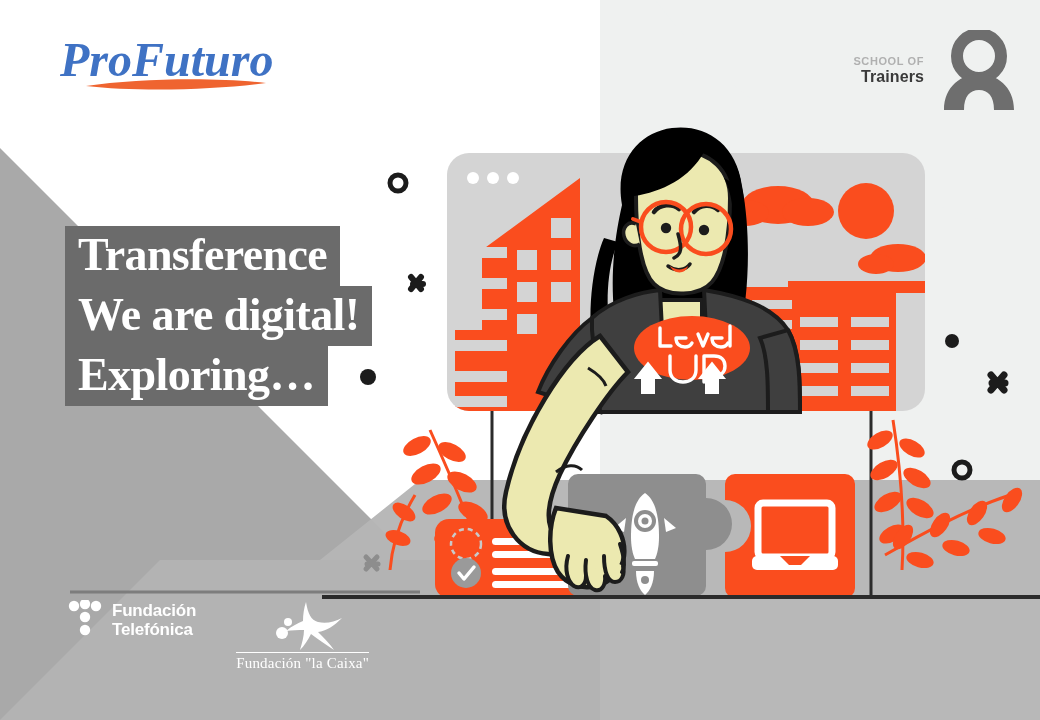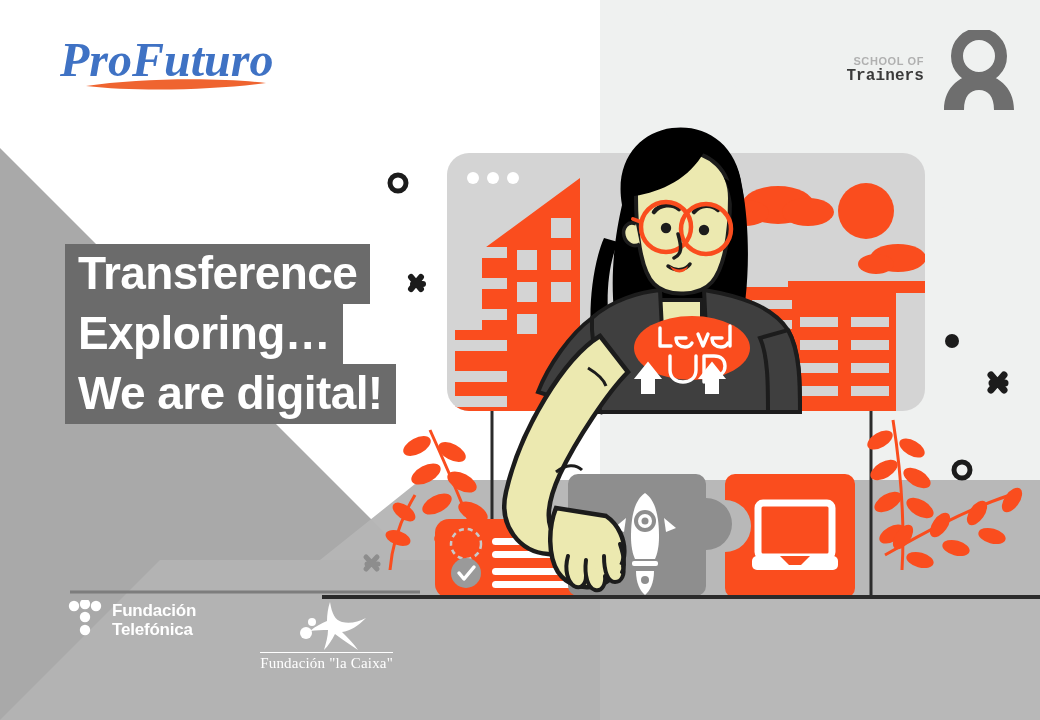--- a/index.html
+++ b/index.html
@@ -32,36 +32,36 @@
     clip-path:polygon(0 160px, 160px 0, 600px 0, 600px 160px);
   }
 
   
   .logo{position:absolute;left:58px;top:28px;width:230px;height:72px;}
   .logo svg{display:block;}
 
   .school-wrap{position:absolute;right:20px;top:30px;display:flex;align-items:center;gap:14px;}
   .school-text{text-align:right;line-height:1.08;}
   .school-top{font-size:11px;letter-spacing:.6px;color:#b0b0b0;font-weight:700;text-align:right;}
-  .school-bottom{font-size:16px;color:#3a3a3a;font-weight:700;letter-spacing:.1px;font-family:Liberation Mono, monospace;}
+  .school-bottom{font-size:16px;color:#3a3a3a;font-weight:700;letter-spacing:.1px;}
   .person-icon{width:82px;height:82px;}
 
   
-  .title{position:absolute;left:65px;top:244px;z-index:40;}
+  .title{position:absolute;left:65px;top:226px;z-index:40;font-family:Liberation Serif, serif;}
   .title .ln{
     display:table;color:#ffffff;background:#6b6b6b;
     font-size:46px;font-weight:700;line-height:1.02;
     padding:6px 13px 7px 13px;letter-spacing:-0.6px;white-space:nowrap;
     margin-bottom:0px;
   }
 
   
   .footer{position:absolute;left:68px;top:600px;z-index:40;}
   .prog-of{font-size:9.5px;letter-spacing:1.1px;color:#e9e9e9;font-weight:600;margin-bottom:16px;}
-  .logos{display:flex;align-items:flex-start;gap:64px;justify-content:space-between;}
+  .logos{display:flex;align-items:flex-start;gap:40px;justify-content:space-between;}
   .tf{display:flex;align-items:center;gap:10px;}
   .tf-text{color:#ffffff;font-size:17px;font-weight:700;line-height:1.12;letter-spacing:-.2px;}
   .caixa{display:flex;flex-direction:column;align-items:center;}
   .caixa-word{
     color:#ffffff;font-family:"Liberation Serif", serif;font-size:15px;letter-spacing:.2px;
     border-top:1px solid #ffffff;padding-top:2px;margin-top:2px;
   }
 
   
   .illus{position:absolute;left:0;top:0;width:1040px;height:720px;}
@@ -325,22 +325,22 @@
       <div class="school-bottom">Trainers</div>
     </div>
     <svg class="person-icon" viewBox="0 0 82 82">
       <circle cx="41" cy="26" r="22" fill="none" stroke="#6e6e6e" stroke-width="12"></circle>
       <path d="M6 80 C6 56 24 44 41 44 C58 44 76 56 76 80 L56 80 C56 66 50 60 41 60 C32 60 26 66 26 80 Z" fill="#6e6e6e"></path>
     </svg>
   </div>
 
   <div class="title">
     <div class="ln">Transference</div>
+    <div class="ln">We are digital!</div>
     <div class="ln">Exploring…</div>
-    <div class="ln">We are digital!</div>
   </div>
 
   <div class="footer">
     <div class="logos">
       <div class="tf">
         <svg width="34" height="40" viewBox="0 0 34 40">
           <circle cx="6" cy="6" r="5.2" fill="#ffffff"></circle>
           <circle cx="17" cy="4" r="5.2" fill="#ffffff"></circle>
           <circle cx="28" cy="6" r="5.2" fill="#ffffff"></circle>
           <circle cx="17" cy="17" r="5.2" fill="#ffffff"></circle>

